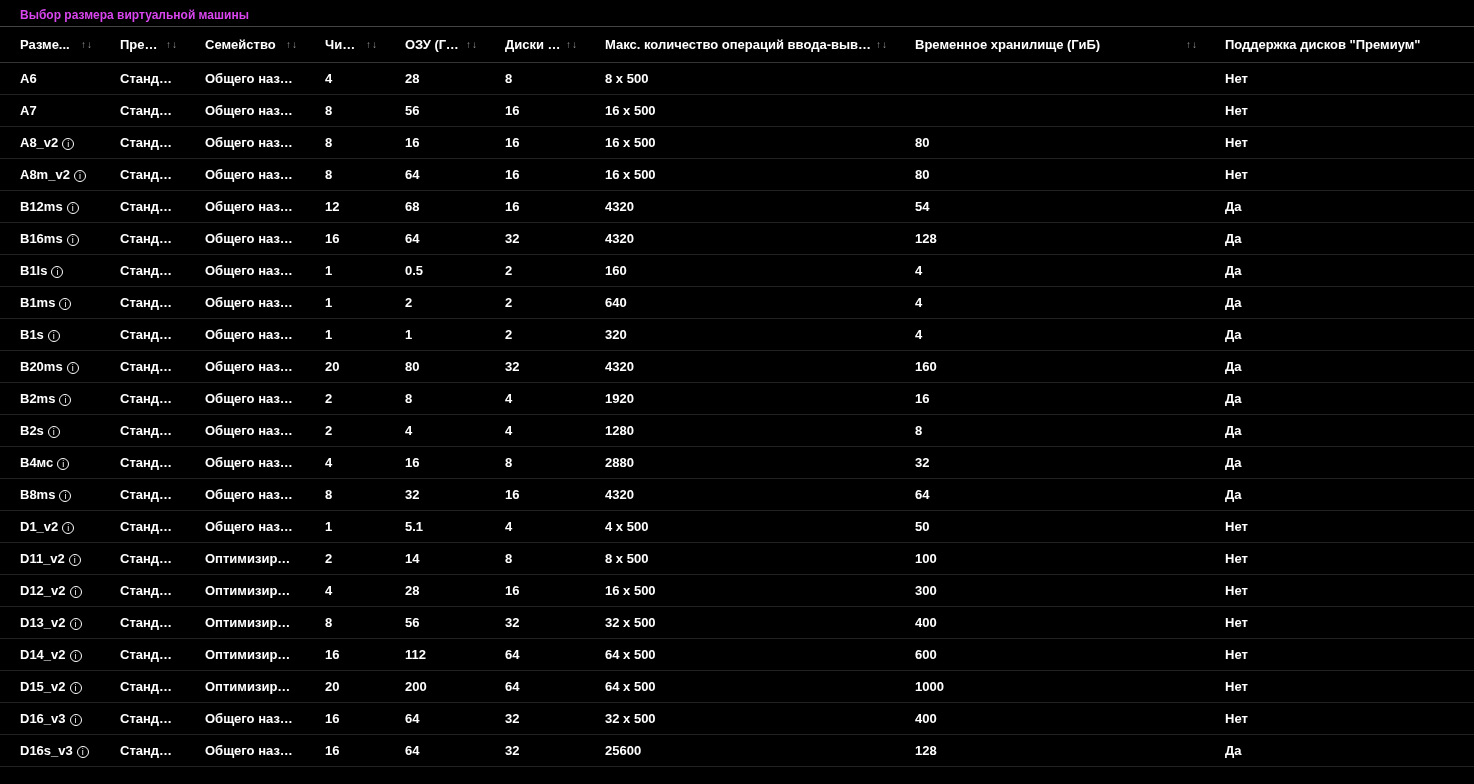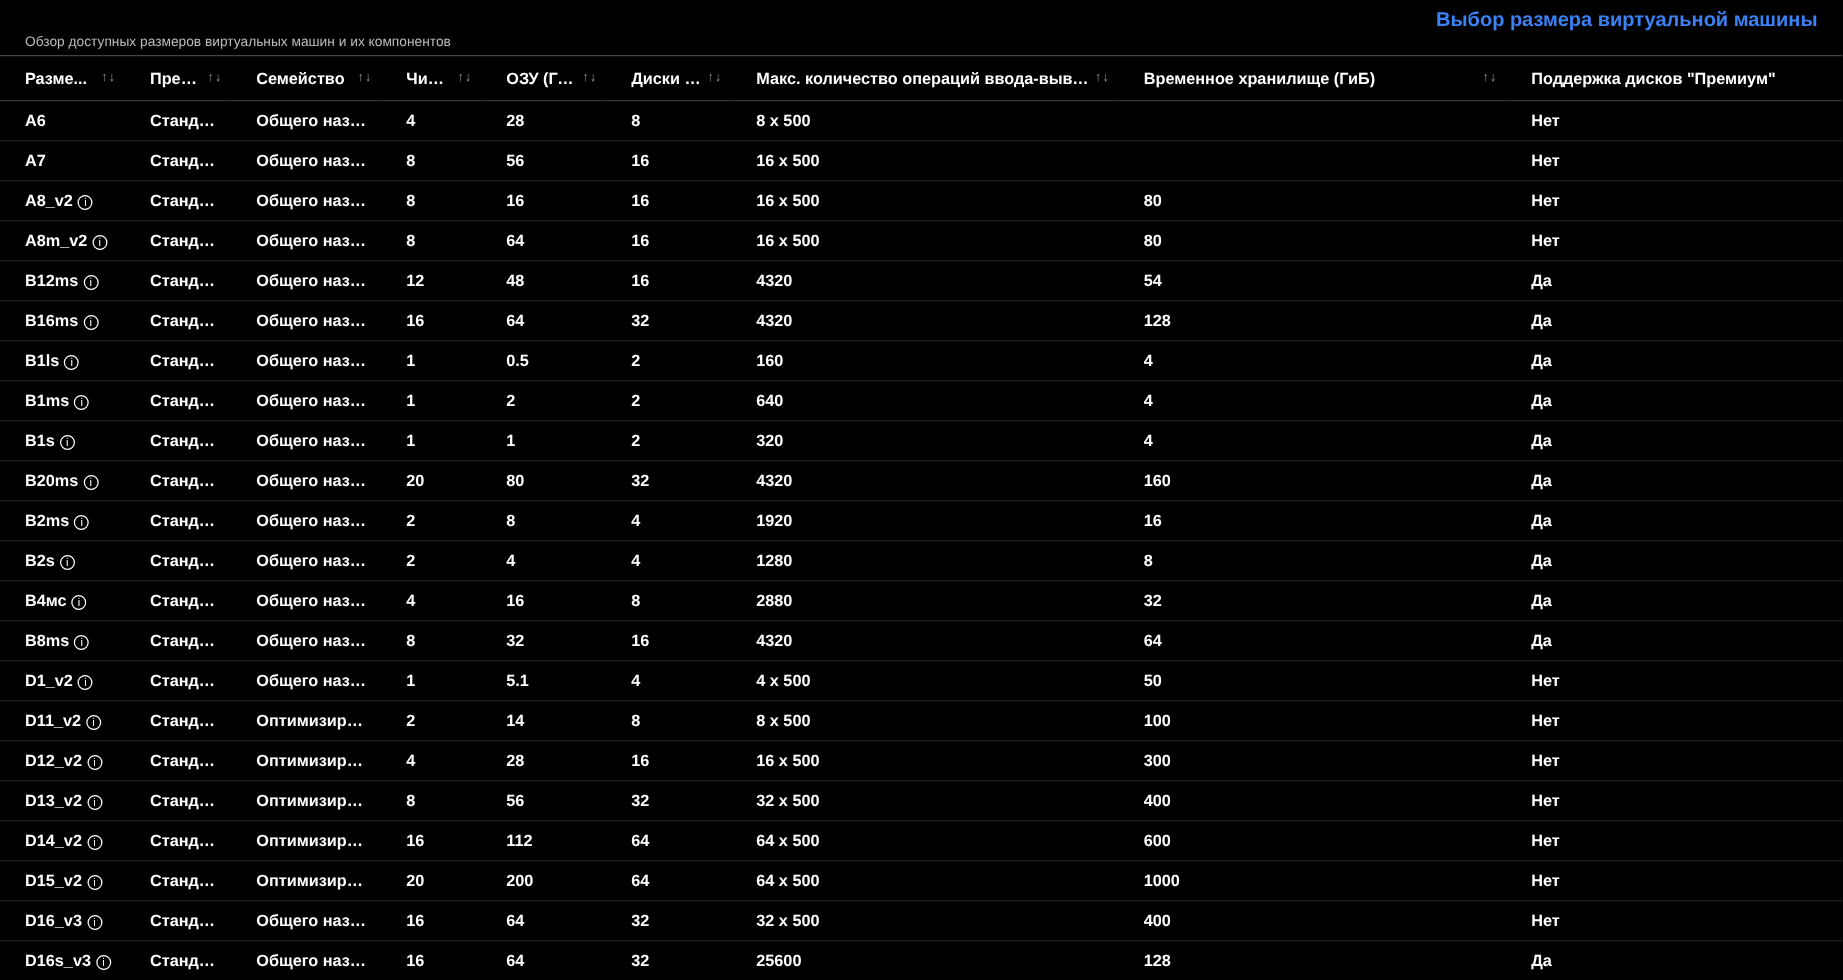--- a/index.html
+++ b/index.html
@@ -8,24 +8,23 @@
     color: #fff;
     font-family: "Segoe UI", Arial, sans-serif;
     font-size: 13px;
     width: 1474px;
   }
   .header {
     padding: 8px 20px 4px 20px;
     border-bottom: 1px solid #444;
   }
   .title {
-    font-size: 16px;
+    font-size: 12px;
     font-weight: 600;
-    color: #3b82f6;
-    text-align: right;
+    color: #d946ef;
   }
   .subtitle {
     font-size: 11px;
     color: #bbb;
     margin-top: 2px;
   }
   table {
     width: 100%;
     border-collapse: collapse;
     table-layout: fixed;
@@ -94,21 +93,20 @@
   .c5 { width: 100px; }
   .c6 { width: 310px; }
   .c7 { width: 310px; }
   .c8 { width: auto; }
 </style>
 </head>
 <body>
 
 <div class="header">
   <div class="title">Выбор размера виртуальной машины</div>
-  <div class="subtitle">Обзор доступных размеров виртуальных машин и их компонентов</div>
 </div>
 
 <table>
   <thead>
     <tr id="header-row">
         <th class="c0">
           <div class="th-inner">
             <span class="label">Разме...</span>
             <span class="sort-arrows">
               <span>↑</span>
@@ -229,21 +227,21 @@
         <td class="c5">16</td>
         <td class="c6">16 x 500</td>
         <td class="c7">80</td>
         <td class="c8">Нет</td>
       </tr>
       <tr>
         <td class="c0"><span>B12ms</span><span class="info-icon">i</span></td>
         <td class="c1">Стандар...</td>
         <td class="c2">Общего назначе...</td>
         <td class="c3">12</td>
-        <td class="c4">48</td>
+        <td class="c4">68</td>
         <td class="c5">16</td>
         <td class="c6">4320</td>
         <td class="c7">54</td>
         <td class="c8">Да</td>
       </tr>
       <tr>
         <td class="c0"><span>B16ms</span><span class="info-icon">i</span></td>
         <td class="c1">Стандар...</td>
         <td class="c2">Общего назначе...</td>
         <td class="c3">16</td>

